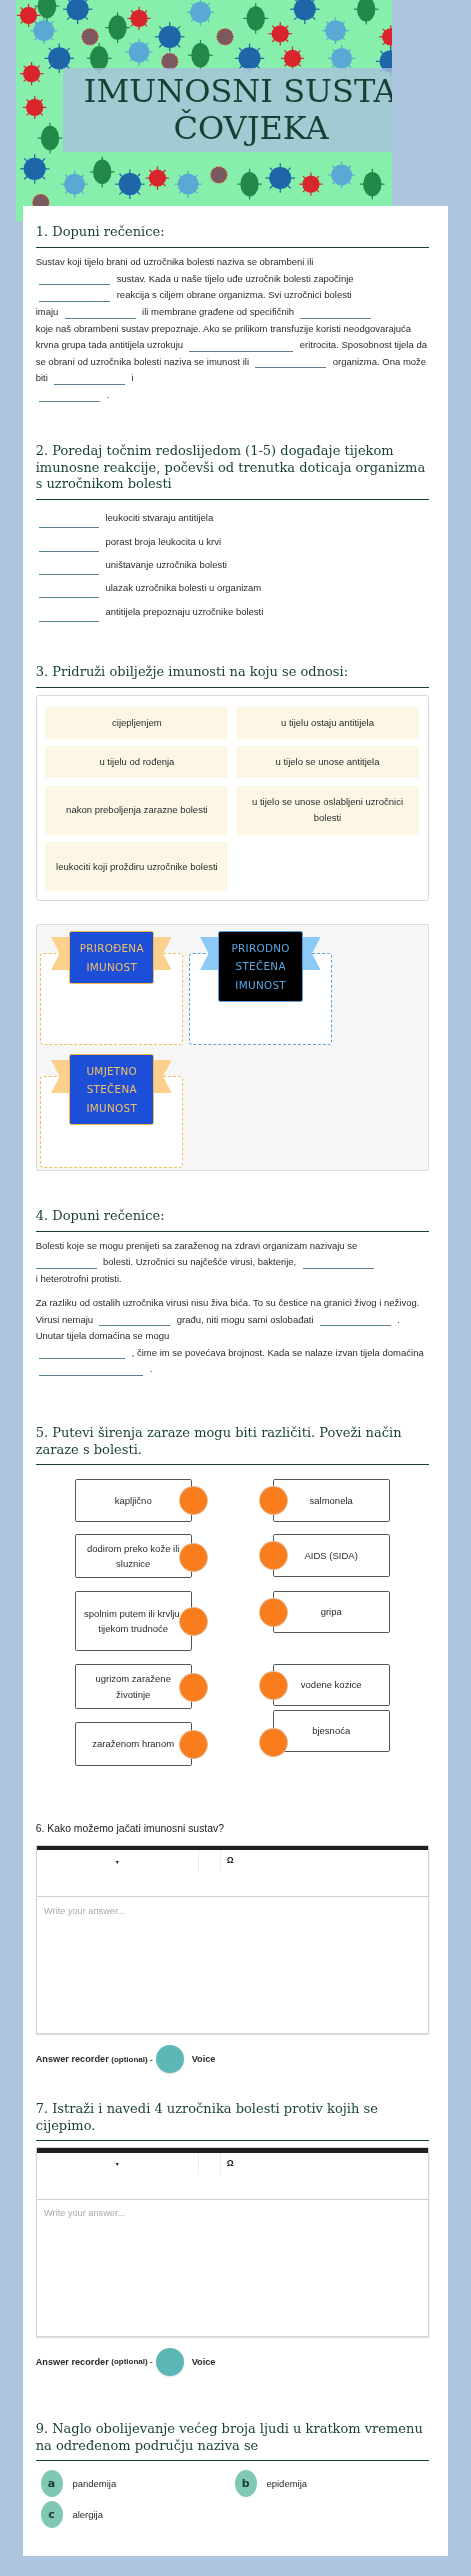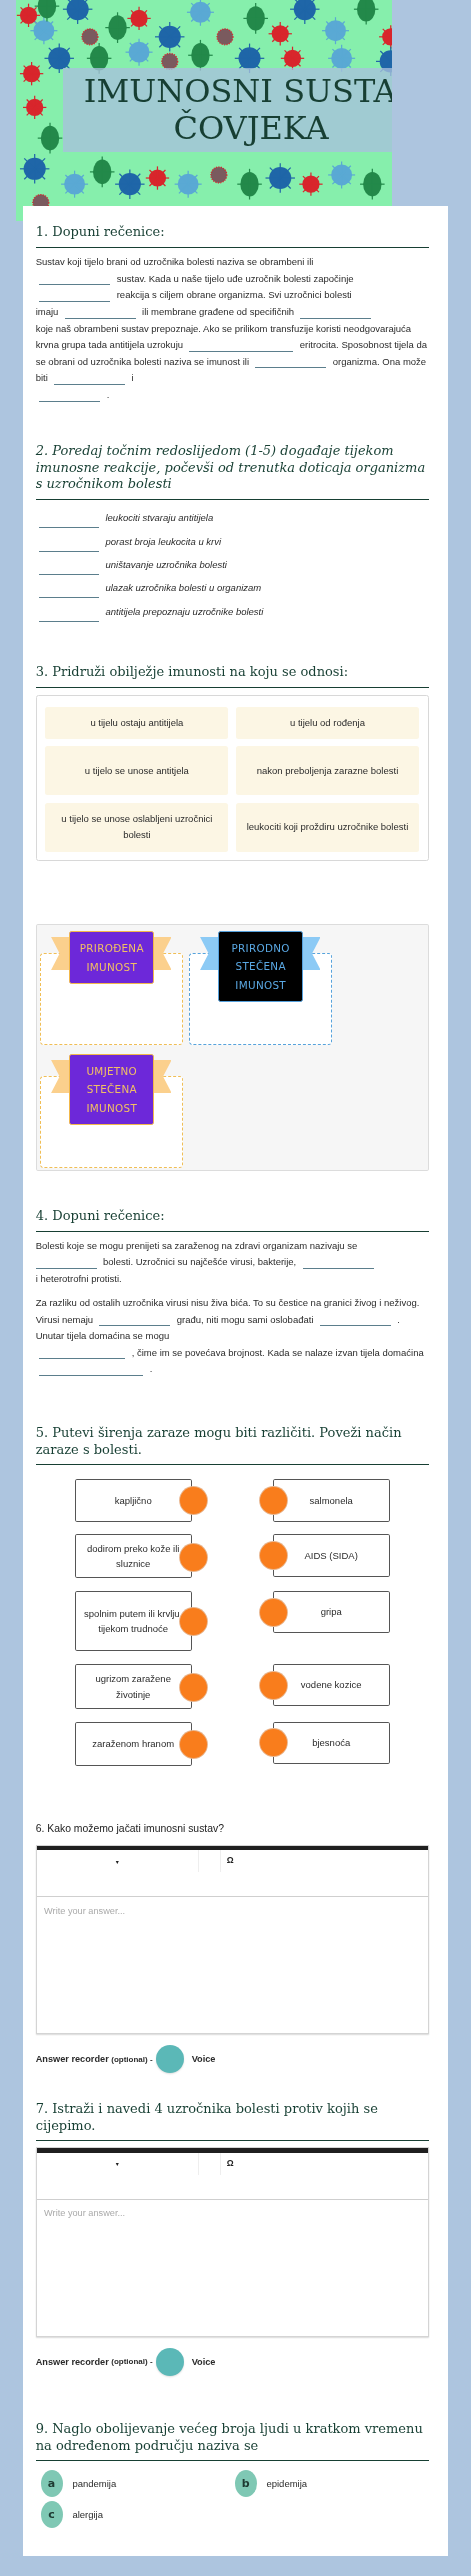--- a/index.html
+++ b/index.html
@@ -79,21 +79,21 @@
   .bucket .ribbon-l, .bucket .ribbon-r {
     position: absolute; width: 19.7px; height: 33px;
   }
   .bucket .label {
     position: absolute; border: 1.2px solid; border-radius: 2.5px;
     font-family: "DejaVu Sans", sans-serif; font-size: 10.4px; line-height: 18.4px;
     text-align: center; display: flex; flex-direction: column; align-items: center; justify-content: center;
     letter-spacing: 0.3px;
   }
   .orange .dash { border-color: #f0be55; }
-  .orange .label { border-color: #f2b84a; background: #6d28d9; color: #f2c063; }
+  .orange .label { border-color: #f2b84a; background: #1d4ed8; color: #f2c063; }
   .blue .dash { border-color: #56a3dc; }
   .blue .label { border-color: #55a0dc; background: #000000; color: #5aa8e3; }
   
   .match-wrap { position: absolute; left: 0; width: 393px; }
   .m-box {
     position: absolute; border: 0.6px solid #555; border-radius: 1.8px; background: #fff;
     display: flex; align-items: center; justify-content: center; text-align: center;
     font-size: 9.5px; line-height: 15.4px; color: #2b2b2b; padding: 2.5px 6.1px;
   }
   .dot {
@@ -248,21 +248,21 @@
       <span>eritrocita. Sposobnost tijela da se obrani od uzročnika bolesti naziva se imunost ili</span>
       <span class="blank w1"></span>
       <span>organizma. Ona može biti</span>
       <span class="blank w1"></span>
       <span>i</span><br>
       <span class="blank w3"></span>
       <span>.</span>
     </div>
   </div>
 
-  <div class="sec" style="top:237px;font-style:italic;">
+  <div class="sec" style="top:237px;">
     <div class="q-title">2. Poredaj točnim redoslijedom (1-5) događaje tijekom imunosne reakcije, počevši od trenutka doticaja organizma s uzročnikom bolesti</div>
     <div style="margin-top:4.9px;">
       <div class="order-row">
           <span class="blank"></span>
           <span class="txt">leukociti stvaraju antitijela</span>
         </div>
       <div class="order-row">
           <span class="blank"></span>
           <span class="txt">porast broja leukocita u krvi</span>
         </div>
@@ -277,20 +277,21 @@
       <div class="order-row">
           <span class="blank"></span>
           <span class="txt">antitijela prepoznaju uzročnike bolesti</span>
         </div>
     </div>
   </div>
 
   <div class="sec" style="top:458px;">
     <div class="q-title">3. Pridruži obilježje imunosti na koju se odnosi:</div>
     <div class="chip-panel">
+      <div class="chip">cijepljenjem</div>
       <div class="chip">u tijelu ostaju antitijela</div>
       <div class="chip">u tijelu od rođenja</div>
       <div class="chip">u tijelo se unose antitjela</div>
       <div class="chip tall">nakon preboljenja zarazne bolesti</div>
       <div class="chip tall">u tijelo se unose oslabljeni uzročnici bolesti</div>
       <div class="chip tall">leukociti koji proždiru uzročnike bolesti</div>
     </div>
   </div>
 
   <div class="drop-area">
@@ -378,21 +379,21 @@
       <div class="dot" style="left:144px; top:257px;"></div>
 
       <div class="m-box" style="left:237px; top:4.9px; width:117px; height:43px;">salmonela</div>
       <div class="dot" style="left:224px; top:13px;"></div>
       <div class="m-box" style="left:237px; top:60px; width:117px; height:43px;">AIDS (SIDA)</div>
       <div class="dot" style="left:224px; top:68px;"></div>
       <div class="m-box" style="left:237px; top:117px; width:117px; height:42px;">gripa</div>
       <div class="dot" style="left:224px; top:125px;"></div>
       <div class="m-box" style="left:237px; top:190px; width:117px; height:42px;">vodene kozice</div>
       <div class="dot" style="left:224px; top:198px;"></div>
-      <div class="m-box" style="left:237px; top:248px; width:117px; height:42px;">bjesnoća</div>
+      <div class="m-box" style="left:237px; top:236px; width:117px; height:42px;">bjesnoća</div>
       <div class="dot" style="left:224px; top:255px;"></div>
     </div>
   </div>
 
   <div class="sec" style="top:1601px;margin-top:14px;">
     <div class="q-title plain">6. Kako možemo jačati imunosni sustav?</div>
     <div class="editor">
       <div class="bar-top"></div>
       <div class="toolbar">
         <div class="tb-drop">

